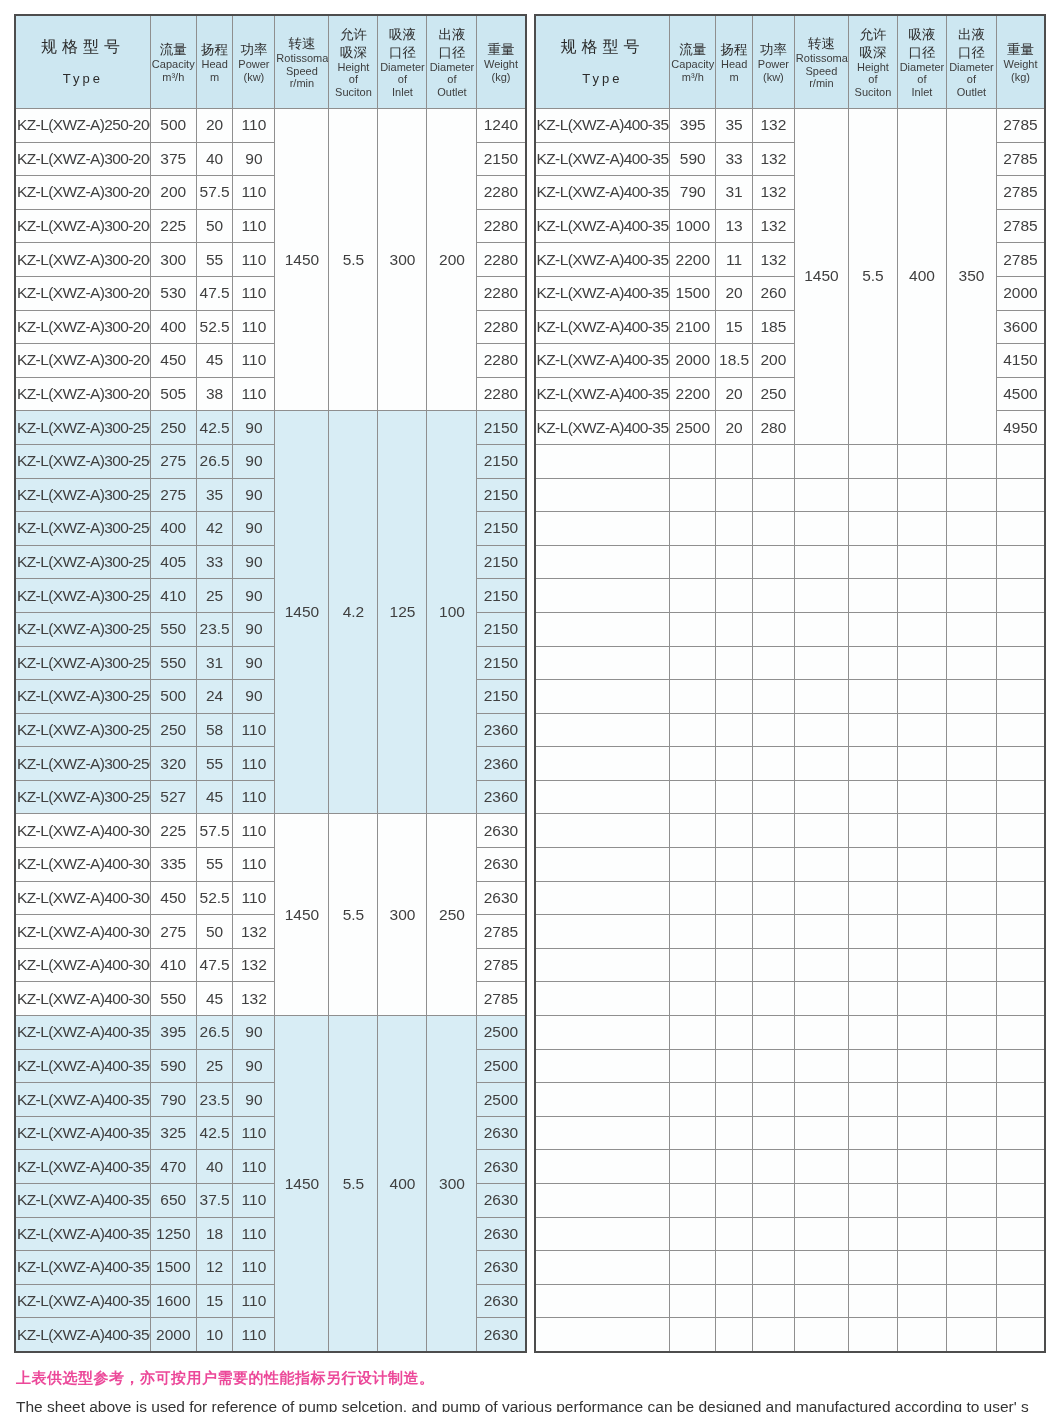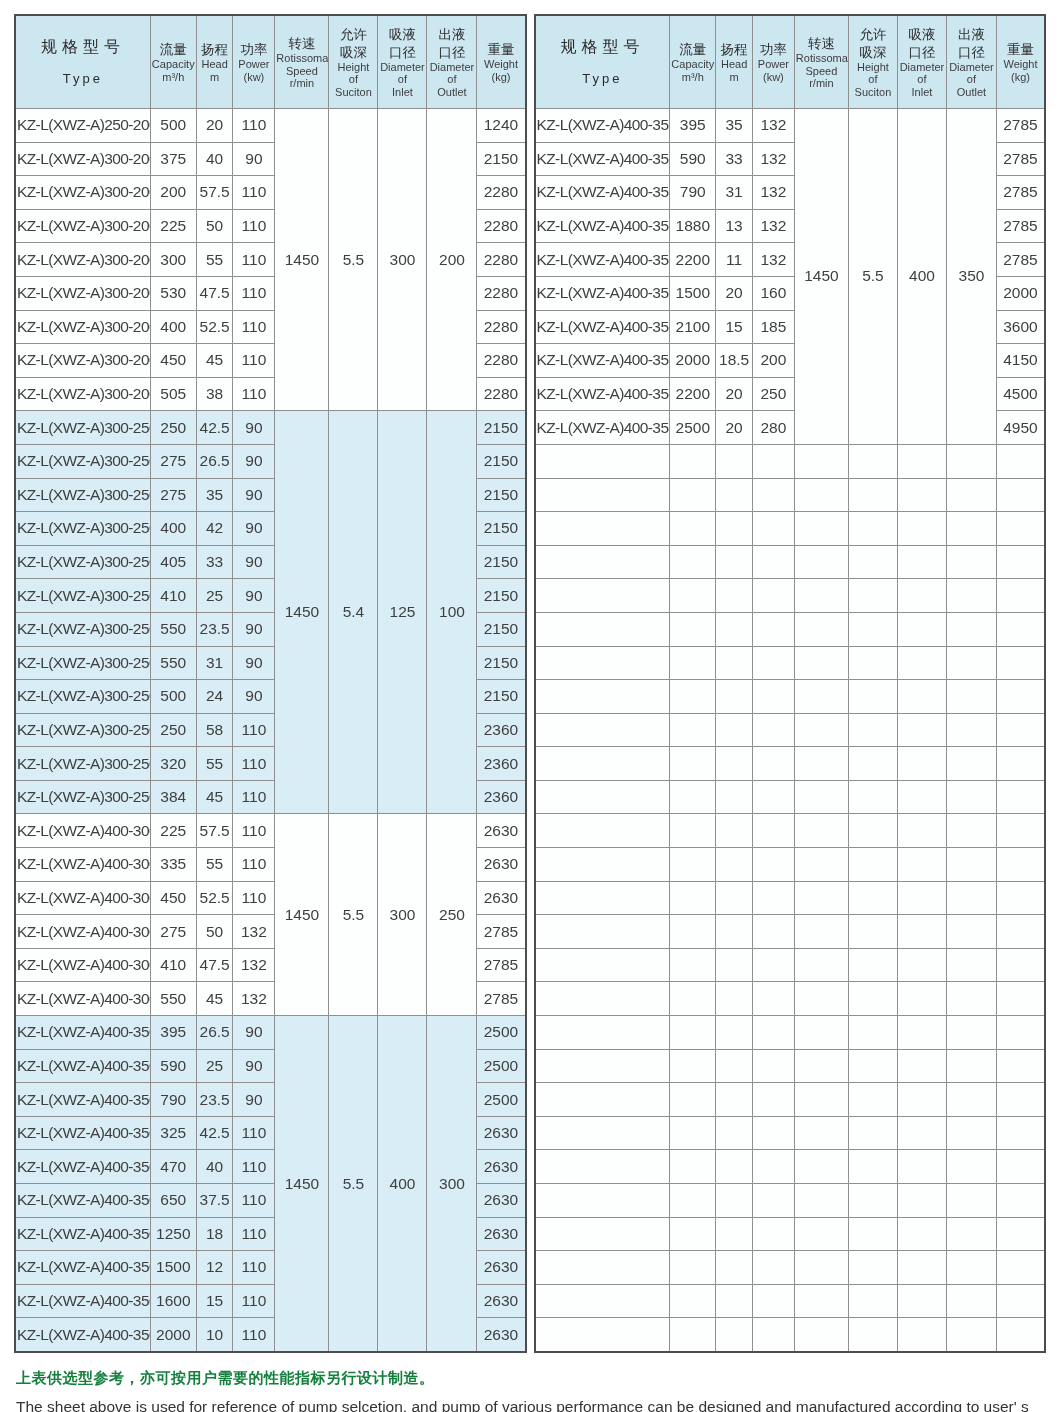--- a/index.html
+++ b/index.html
@@ -12,21 +12,21 @@
   .spec td{height:32.6px;font-size:15.5px;color:#3f3f3f;background:#fdfefe;}
   .spec thead th{height:92px;background:#cde7f1;font-weight:normal;}
   th .cn{font-size:13.5px;color:#2f2f2f;line-height:1.3;}
   th .en{font-size:11px;color:#3d3d3d;line-height:1.12;}
   .th-type .cn{font-size:16px;letter-spacing:5px;color:#2b2b2b;}
   .th-type .en{font-size:13px;letter-spacing:3px;margin-top:14px;color:#2b2b2b;}
   .c-type{font-size:12px;letter-spacing:-0.6px;white-space:nowrap;color:#474747;}
   .c-merged{font-size:16px;}
   .bg-blue{background:#d8edf5 !important;}
   .footer{margin-top:16px;}
-  .footer-cn{font-size:15px;font-weight:bold;color:#15803d;margin:0 2px 8px 2px;letter-spacing:0.5px;}
+  .footer-cn{font-size:15px;font-weight:bold;color:#ec4899;margin:0 2px 8px 2px;letter-spacing:0.5px;}
   .footer-en{font-size:15.5px;color:#333;line-height:1.45;margin:0 2px;}
 </style>
 </head>
 <body>
 
 <div class="page">
   <div class="tables">
     <div class="tbl-wrap">
         <table class="spec">
           <colgroup>
@@ -162,21 +162,21 @@
               <td>38</td>
               <td>110</td>
               <td>2280</td>
             </tr>
             <tr>
               <td class="c-type bg-blue">KZ-L(XWZ-A)300-250DA</td>
               <td class=" bg-blue">250</td>
               <td class=" bg-blue">42.5</td>
               <td class=" bg-blue">90</td>
               <td class="c-merged bg-blue" rowspan="12">1450</td>
-              <td class="c-merged bg-blue" rowspan="12">5.4</td>
+              <td class="c-merged bg-blue" rowspan="12">4.2</td>
               <td class="c-merged bg-blue" rowspan="12">125</td>
               <td class="c-merged bg-blue" rowspan="12">100</td>
               <td class=" bg-blue">2150</td>
             </tr>
             <tr>
               <td class="c-type bg-blue">KZ-L(XWZ-A)300-250DA₁</td>
               <td class=" bg-blue">275</td>
               <td class=" bg-blue">26.5</td>
               <td class=" bg-blue">90</td>
               <td class=" bg-blue">2150</td>
@@ -239,21 +239,21 @@
             </tr>
             <tr>
               <td class="c-type bg-blue">KZ-L(XWZ-A)300-250DF₁</td>
               <td class=" bg-blue">320</td>
               <td class=" bg-blue">55</td>
               <td class=" bg-blue">110</td>
               <td class=" bg-blue">2360</td>
             </tr>
             <tr>
               <td class="c-type bg-blue">KZ-L(XWZ-A)300-250DF₂</td>
-              <td class=" bg-blue">384</td>
+              <td class=" bg-blue">527</td>
               <td class=" bg-blue">45</td>
               <td class=" bg-blue">110</td>
               <td class=" bg-blue">2360</td>
             </tr>
             <tr>
               <td class="c-type">KZ-L(XWZ-A)400-300DA</td>
               <td>225</td>
               <td>57.5</td>
               <td>110</td>
               <td class="c-merged" rowspan="6">1450</td>
@@ -463,37 +463,37 @@
             </tr>
             <tr>
               <td class="c-type">KZ-L(XWZ-A)400-350DE</td>
               <td>790</td>
               <td>31</td>
               <td>132</td>
               <td>2785</td>
             </tr>
             <tr>
               <td class="c-type">KZ-L(XWZ-A)400-350DE₁</td>
-              <td>1880</td>
+              <td>1000</td>
               <td>13</td>
               <td>132</td>
               <td>2785</td>
             </tr>
             <tr>
               <td class="c-type">KZ-L(XWZ-A)400-350DE₂</td>
               <td>2200</td>
               <td>11</td>
               <td>132</td>
               <td>2785</td>
             </tr>
             <tr>
               <td class="c-type">KZ-L(XWZ-A)400-350DE₃</td>
               <td>1500</td>
               <td>20</td>
-              <td>160</td>
+              <td>260</td>
               <td>2000</td>
             </tr>
             <tr>
               <td class="c-type">KZ-L(XWZ-A)400-350DF</td>
               <td>2100</td>
               <td>15</td>
               <td>185</td>
               <td>3600</td>
             </tr>
             <tr>

